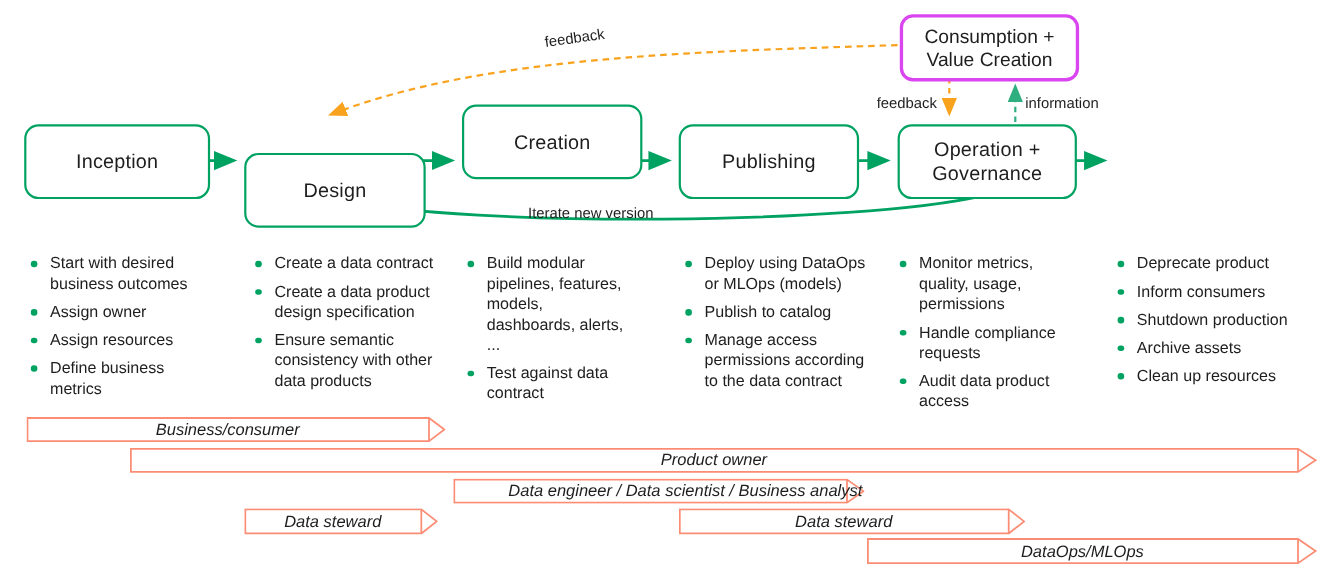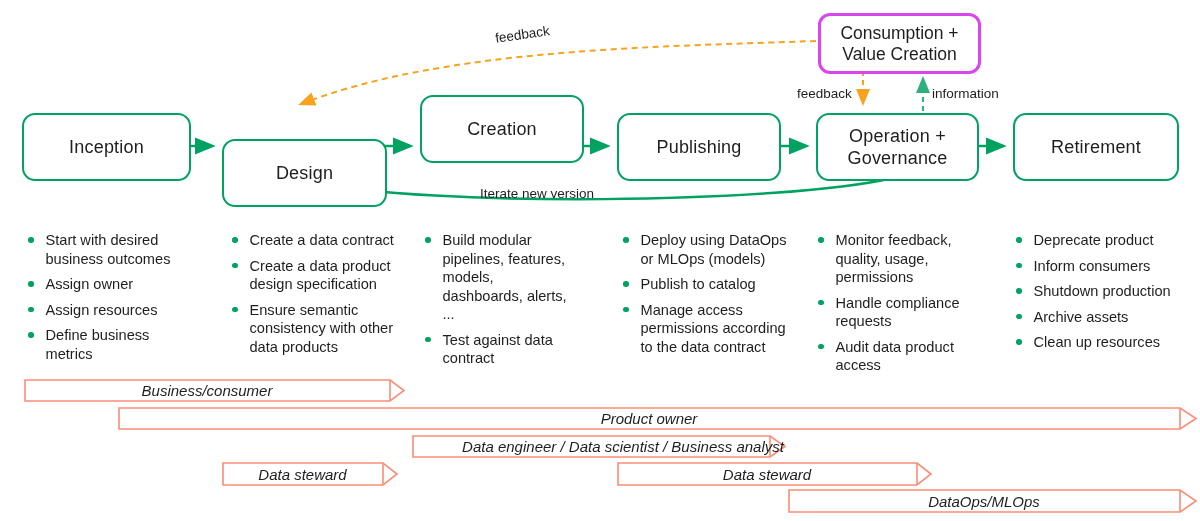--- a/index.html
+++ b/index.html
@@ -77,23 +77,20 @@
     </div>
   <div class="stage-box" style="left:420px;top:95px;width:160px;height:64px;">
       <span>Creation</span>
     </div>
   <div class="stage-box" style="left:617px;top:113px;width:160px;height:64px;">
       <span>Publishing</span>
     </div>
   <div class="stage-box" style="left:816px;top:113px;width:159px;height:64px;line-height:22px;">
       <span style="display:block;width:125px;">Operation + Governance</span>
     </div>
-  <div class="stage-box" style="left:1013px;top:113px;width:162px;height:64px;">
-      <span>Retirement</span>
-    </div>
 
   <div class="edge-label" style="left:495px;top:27px;transform:rotate(-8deg);">feedback</div>
   <div class="edge-label" style="left:797px;top:86px;">feedback</div>
   <div class="edge-label" style="left:932px;top:86px;">information</div>
   <div class="edge-label" style="left:480px;top:186px;">Iterate new version</div>
 
   <ul class="tasks" style="left:28px;top:231px;width:155px;">
       <li>
         <span class="dot"></span>
         <span>Start with desired business outcomes</span>
@@ -145,21 +142,21 @@
         <span>Publish to catalog</span>
       </li>
       <li>
         <span class="dot"></span>
         <span>Manage access permissions according to the data contract</span>
       </li>
     </ul>
   <ul class="tasks" style="left:818px;top:231px;width:160px;">
       <li>
         <span class="dot"></span>
-        <span>Monitor feedback, quality, usage, permissions</span>
+        <span>Monitor metrics, quality, usage, permissions</span>
       </li>
       <li>
         <span class="dot"></span>
         <span>Handle compliance requests</span>
       </li>
       <li>
         <span class="dot"></span>
         <span>Audit data product access</span>
       </li>
     </ul>

